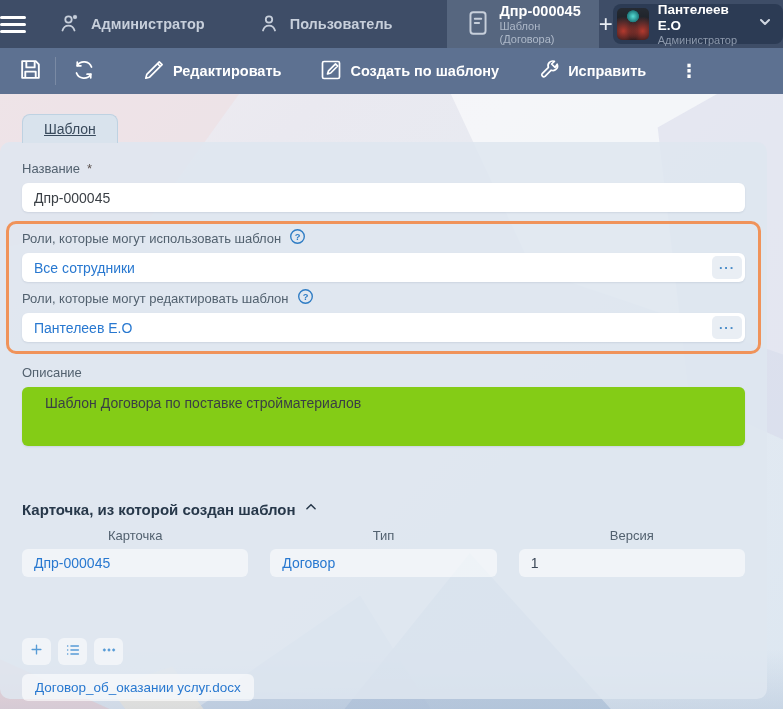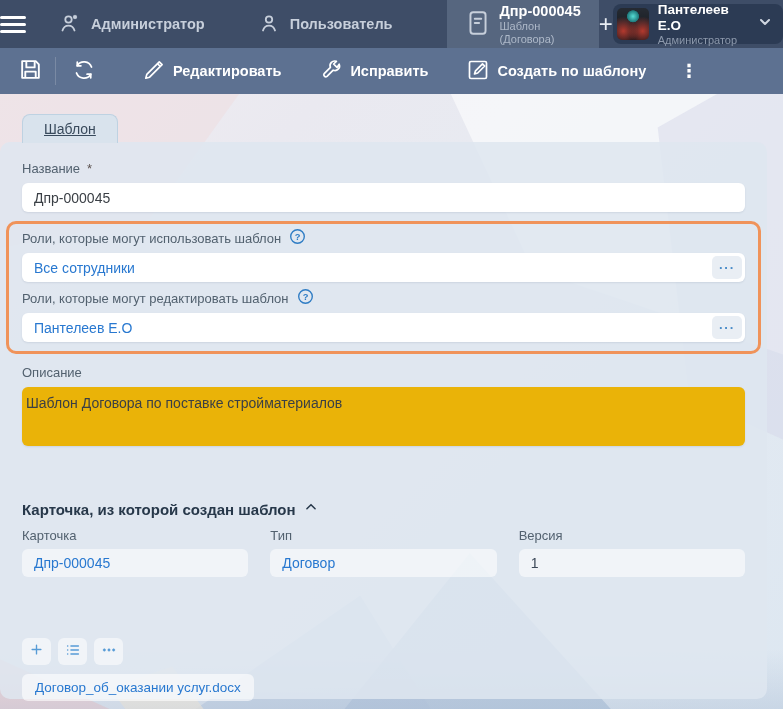--- a/index.html
+++ b/index.html
@@ -87,29 +87,29 @@
   .lookup-field { position:relative; margin-top:4px; margin-bottom:6px; height:29px;
     background:#fff; border-radius:6px; box-shadow:0 1px 2px rgba(40,60,90,.10);
     display:flex; align-items:center; padding:0 40px 0 12px; }
   .lookup-value { color:#2878d0; font-size:14px; white-space:nowrap; overflow:hidden; }
   .lookup-more { position:absolute; right:3px; top:3px; width:30px; height:23px;
     background:#e9eef4; border:none; border-radius:5px; color:#4a8cc8;
     font-size:13px; font-weight:700; line-height:1; cursor:pointer; letter-spacing:1px; }
 
   .desc-label { margin-top:10px; }
   .textarea { display:block; width:100%; height:59px; margin-top:5px; resize:none;
-    background:#eab308; border:none; border-radius:6px; padding:8px 4px;
+    background:#84cc16; border:none; border-radius:6px; padding:8px 23px;
     font-family:inherit; font-size:14px; color:#3a3f45;
     box-shadow:0 1px 2px rgba(40,60,90,.10); }
 
   .section-header { margin-top:54px; display:flex; align-items:center; gap:8px;
     cursor:pointer; }
   .section-title { font-size:15px; font-weight:700; color:#27384a; }
 
-  .card-grid { display:grid; grid-template-columns:1fr 1fr 1fr; gap:0 22px; margin-top:9px; }
+  .card-grid { display:grid; grid-template-columns:1fr 1fr 1fr; gap:0 22px; margin-top:9px;text-align:center; }
   .ro-field { margin-top:4px; height:28px; background:rgba(255,255,255,.55);
     border-radius:6px; display:flex; align-items:center; padding:0 12px;
     font-size:14px; color:#3c4858; }
   .ro-field.link { color:#2878d0; cursor:pointer; }
 
   .attach-btns { margin-top:61px; display:flex; gap:7px; }
   .sq-btn { width:29px; height:27px; background:rgba(255,255,255,.55); border:none;
     border-radius:6px; display:flex; align-items:center; justify-content:center;
     color:#579bd6; cursor:pointer; font-size:16px; }
   .sq-btn svg { stroke:#579bd6; }
@@ -216,33 +216,33 @@
       <svg width="24" height="24" viewBox="0 0 24 24" fill="none" stroke-width="1.7" stroke-linejoin="round">
         <path d="M3.8 20.2l1-3.8L17.3 3.9l2.8 2.8L7.6 19.2z"></path>
         <path d="M15.5 5.7l2.8 2.8"></path>
       </svg>
     </span>
     <span>Редактировать</span>
   </button>
   <button class="tb-btn" style="margin-left:14px;">
     <span>
       <svg width="24" height="24" viewBox="0 0 24 24" fill="none" stroke-width="1.7" stroke-linejoin="round">
-        <path d="M20.2 6.2a4.6 4.6 0 0 1-6 6L8 18.4a2 2 0 0 1-2.8-2.8l6.2-6.2a4.6 4.6 0 0 1 6-6L14.6 6l3.4 3.4z"></path>
-      </svg>
-    </span>
-    <span>Исправить</span>
-  </button>
-  <button class="tb-btn" style="margin-left:14px;">
-    <span>
-      <svg width="24" height="24" viewBox="0 0 24 24" fill="none" stroke-width="1.7" stroke-linejoin="round">
         <rect x="3.5" y="3.5" width="17" height="17" rx="1.5"></rect>
         <path d="M8.5 16l1-3.2 7-7 2.2 2.2-7 7z"></path>
       </svg>
     </span>
     <span>Создать по шаблону</span>
+  </button>
+  <button class="tb-btn" style="margin-left:14px;">
+    <span>
+      <svg width="24" height="24" viewBox="0 0 24 24" fill="none" stroke-width="1.7" stroke-linejoin="round">
+        <path d="M20.2 6.2a4.6 4.6 0 0 1-6 6L8 18.4a2 2 0 0 1-2.8-2.8l6.2-6.2a4.6 4.6 0 0 1 6-6L14.6 6l3.4 3.4z"></path>
+      </svg>
+    </span>
+    <span>Исправить</span>
   </button>
   <button class="tb-btn tb-more" style="margin-left:8px;">⋮</button>
 </nav>
 
 <div class="form-tab">Шаблон</div>
 
 <main class="panel">
   <div class="panel-inner">
 
     <div class="field-label">

